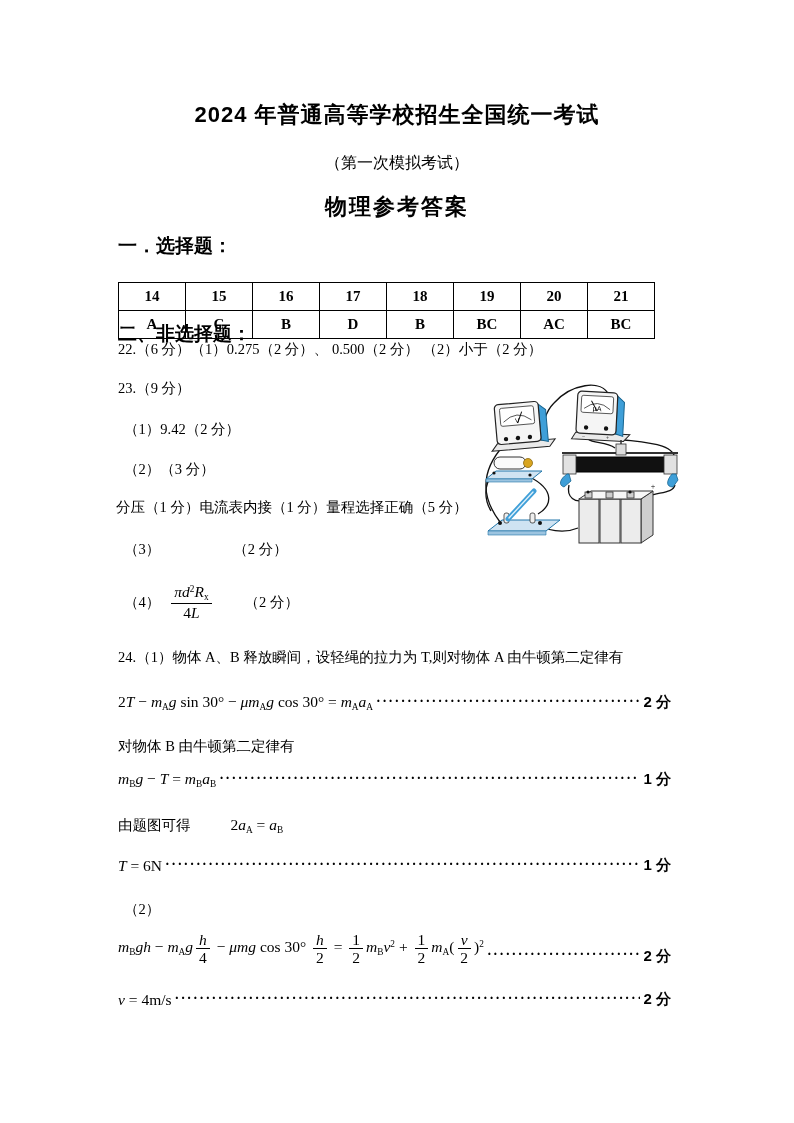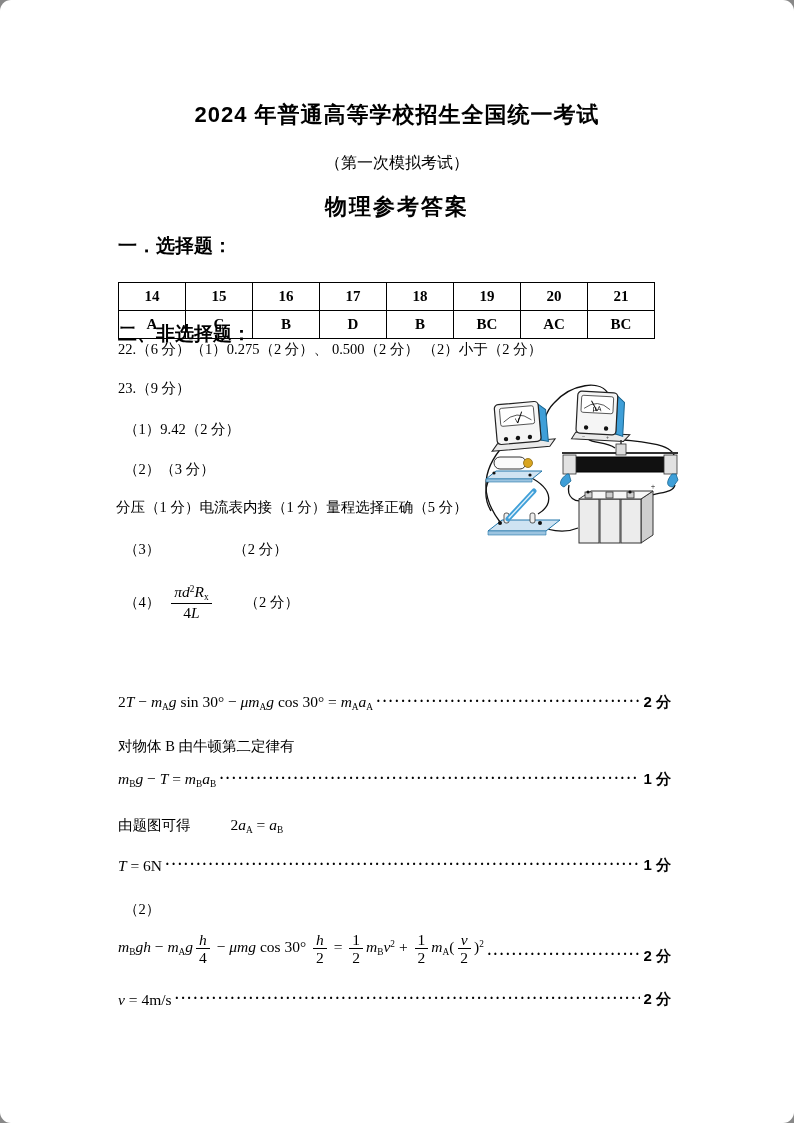--- a/index.html
+++ b/index.html
@@ -1,21 +1,20 @@
 <!DOCTYPE html>
 <html><head>
 <meta charset="utf-8">
 <style>
   * { margin:0; padding:0; box-sizing:border-box; }
   html,body { background:#888; }
   .page {
     position:relative; width:794px; height:1123px; margin:0 auto;
     background:#ffffff; overflow:hidden; color:#000;
     font-family:"Liberation Serif","DejaVu Serif",serif;
-    border-radius:11px;
   }
   .abs { position:absolute; }
   .center { left:0; width:794px; text-align:center; }
   .sans { font-family:"Liberation Sans","DejaVu Sans",sans-serif; }
   .doc-title   { top:100px; font-size:22px; font-weight:bold; letter-spacing:1px; }
   .doc-subtitle{ top:153px; font-size:16px; }
   .answer-head { top:192px; font-size:22px; font-weight:bold; letter-spacing:2px; }
   .sec-head { font-size:19px; font-weight:bold; font-family:"Liberation Sans","DejaVu Sans",sans-serif; }
   .body-txt { font-size:14.5px; }
   .ans-table { border-collapse:collapse; table-layout:fixed; width:537px; }
@@ -102,20 +101,21 @@
 
   <div class="abs body-txt gap-row" style="top:578px; left:124px; height:48px;">
     <span>（4）</span>
     <span class="formula" style="margin-left:8px;"><span class="frac">
           <span class="fnum"><span class="i">πd</span><span class="sup">2</span><span class="i">R</span><span class="sub">x</span></span>
           <span class="fden"><span class="r">4</span><span class="i">L</span></span>
         </span></span>
     <span style="margin-left:30px;">（2 分）</span>
   </div>
 
+  <div class="abs body-txt" style="top:648px; left:118px;">24.（1）物体 A、B 释放瞬间，设轻绳的拉力为 T,则对物体 A 由牛顿第二定律有</div>
 
   <div class="abs eqrow" style="top:693px; left:118px;">
     <span class="formula"><span class="r">2</span><span class="i">T</span><span class="r"> − </span><span class="i">m</span><span class="sub">A</span><span class="i">g</span><span class="r"> sin 30° − </span><span class="i">μm</span><span class="sub">A</span><span class="i">g</span><span class="r"> cos 30° = </span><span class="i">m</span><span class="sub">A</span><span class="i">a</span><span class="sub">A</span></span>
     <span class="leader">········································································································································································································</span>
     <span class="score">2 分</span>
   </div>
 
   <div class="abs body-txt" style="top:737px; left:118px;">对物体 B 由牛顿第二定律有</div>
 
   <div class="abs eqrow" style="top:770px; left:118px;">

